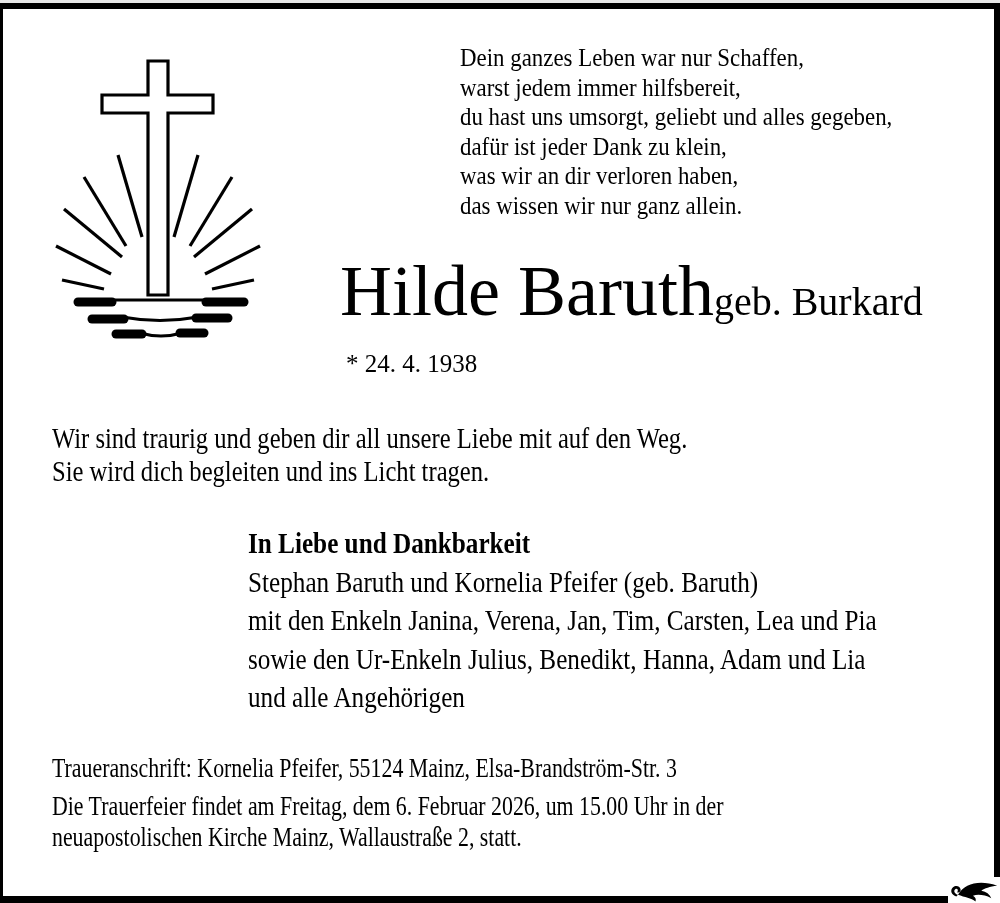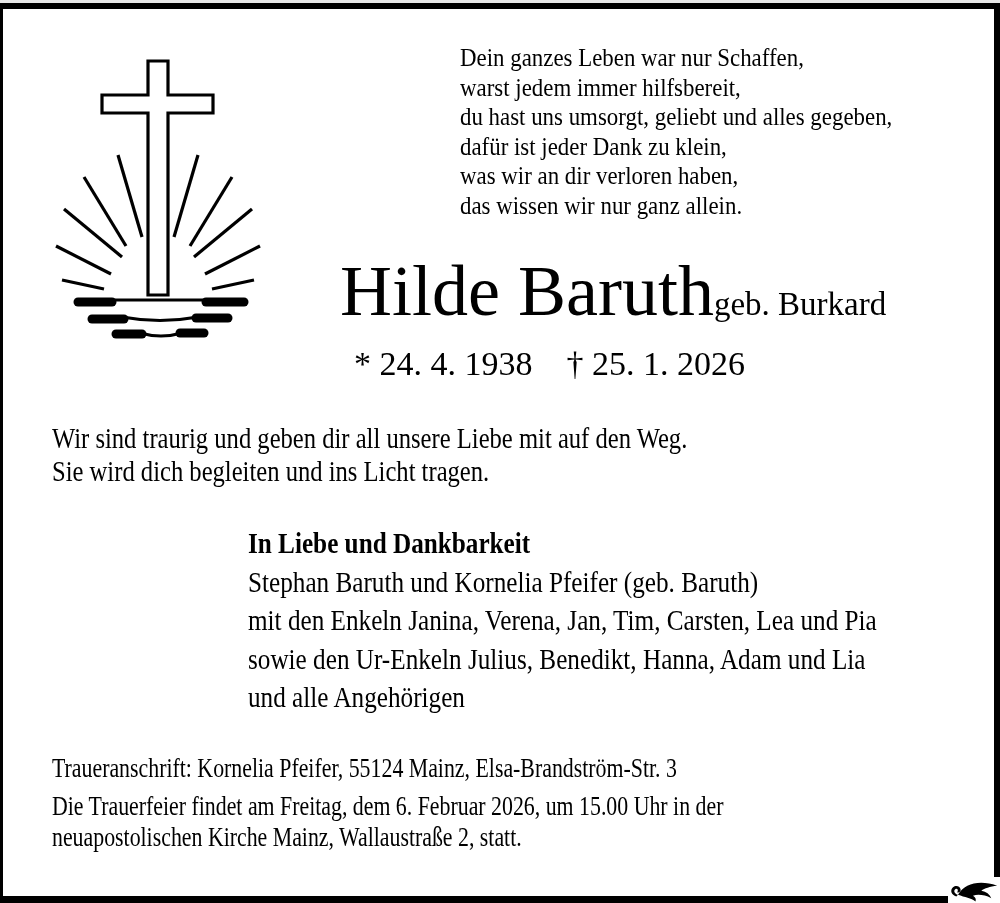--- a/index.html
+++ b/index.html
@@ -24,24 +24,24 @@
   .poem{
     position:absolute;left:460px;top:40px;
     font-size:26px;line-height:29.5px;white-space:nowrap;
     transform:scaleX(.88);transform-origin:0 0;
   }
   .headline{
     position:absolute;left:340px;top:252px;
     display:flex;align-items:baseline;white-space:nowrap;
   }
   .deceased-name{font-size:72px;line-height:72px;}
-  .maiden-name{font-size:33px;line-height:33px;}
+  .maiden-name{font-size:40px;line-height:33px;}
   .dates{
-    position:absolute;left:354px;top:343px;
-    display:flex;gap:34px;font-size:34px;line-height:36px;white-space:nowrap;justify-content:center;
+    position:absolute;left:346px;top:343px;
+    display:flex;gap:34px;font-size:25px;line-height:36px;white-space:nowrap;justify-content:center;
   }
   .farewell{
     position:absolute;left:52px;top:419px;
     font-size:30px;line-height:32.5px;white-space:nowrap;
     transform:scaleX(.82);transform-origin:0 0;
   }
   .family{
     position:absolute;left:248px;top:521px;
     font-size:30px;line-height:38.5px;white-space:nowrap;
     transform:scaleX(.84);transform-origin:0 0;
@@ -108,21 +108,20 @@
     <div>das wissen wir nur ganz allein.</div>
   </div>
 
   <div class="headline">
     <span class="deceased-name">Hilde Baruth</span>
     <span class="maiden-name">geb. Burkard</span>
   </div>
 
   <div class="dates">
     <span>* 24. 4. 1938</span>
-    <span>† 25. 1. 2026</span>
   </div>
 
   <div class="farewell">
     <div>Wir sind traurig und geben dir all unsere Liebe mit auf den Weg.</div>
     <div>Sie wird dich begleiten und ins Licht tragen.</div>
   </div>
 
   <div class="family">
     <div class="family-heading">In Liebe und Dankbarkeit</div>
     <div>Stephan Baruth und Kornelia Pfeifer (geb. Baruth)</div>

